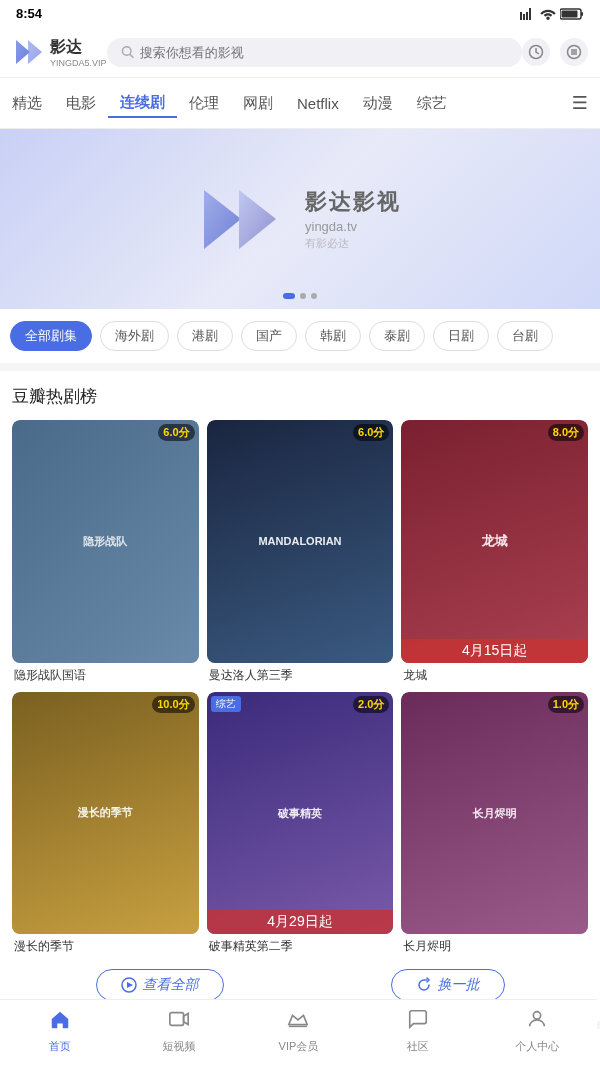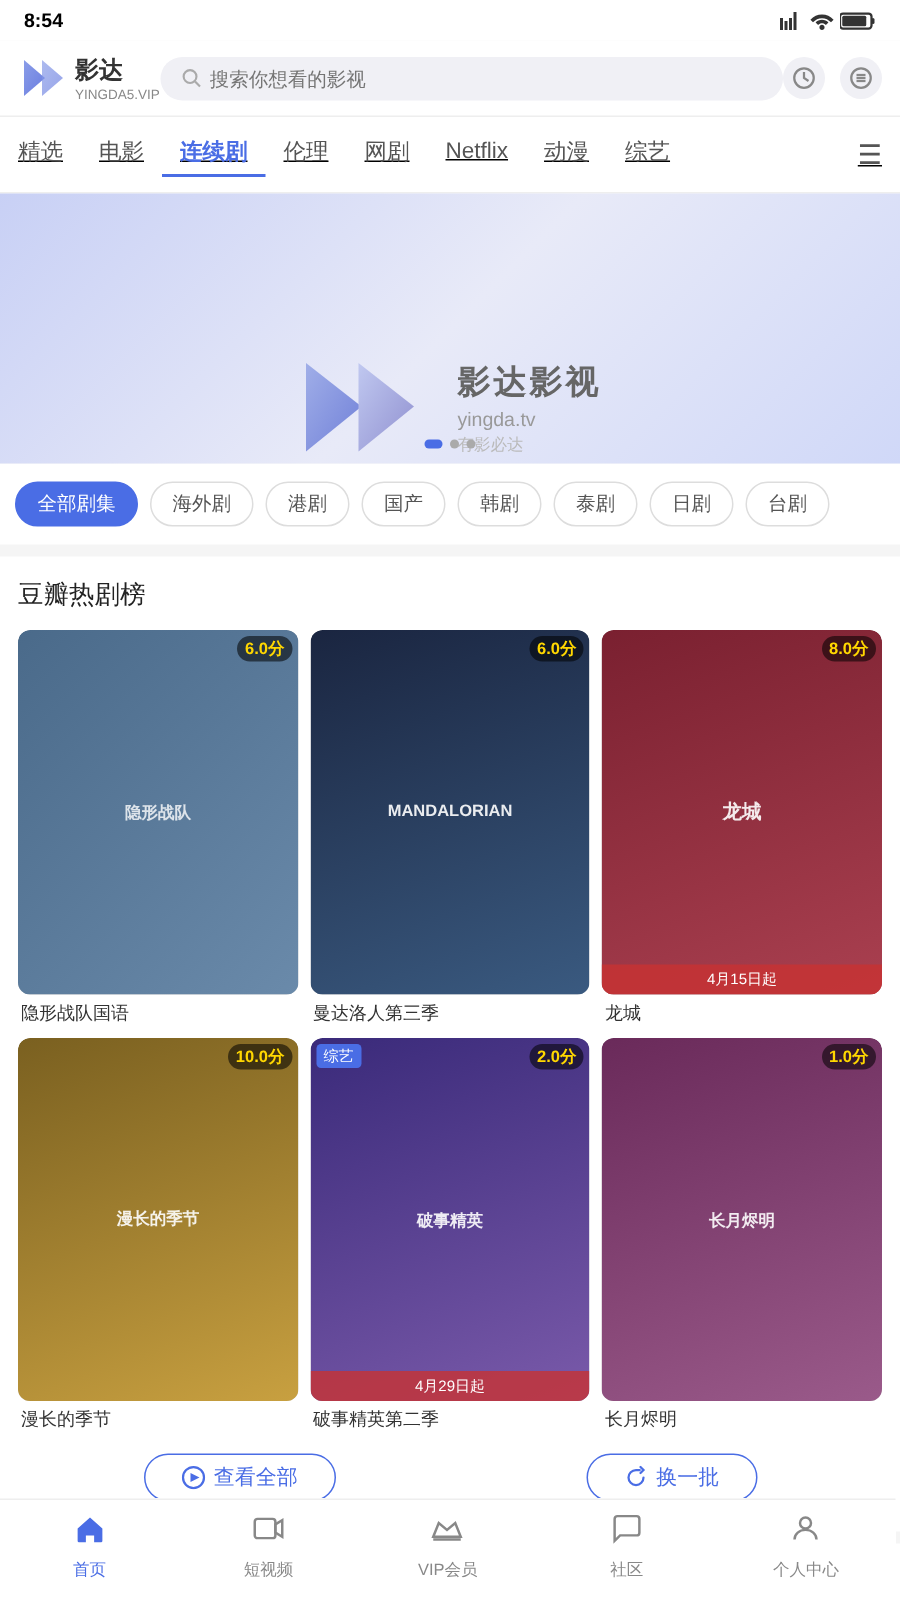--- a/index.html
+++ b/index.html
@@ -48,43 +48,43 @@
       width: 100%;
     }
     .header-icons { display: flex; align-items: center; gap: 10px; }
     .header-icon { width: 28px; height: 28px; border-radius: 50%; background: #f0f0f5; display: flex; align-items: center; justify-content: center; font-size: 14px; cursor: pointer; }
 
     
     .nav-tabs {
       background: #fff;
       padding: 10px 0;
       display: flex;
+      align-items: center;
       overflow-x: auto;
       scrollbar-width: none;
       border-bottom: 1px solid #eee;
-      text-decoration: underline;
     }
     .nav-tabs::-webkit-scrollbar { display: none; }
     .nav-tab {
       padding: 4px 12px;
       font-size: 15px;
       color: #555;
       white-space: nowrap;
       cursor: pointer;
     }
     .nav-tab.active { color: #4a6de5; font-weight: 700; border-bottom: 2px solid #4a6de5; }
     .nav-menu { margin-left: auto; padding: 4px 12px; font-size: 18px; color: #555; cursor: pointer; }
 
     
     .banner {
       background: linear-gradient(135deg, #c8d0f5 0%, #e8eaf8 50%, #d0d8f8 100%);
       margin: 0;
       height: 180px;
       display: flex;
-      align-items: flex-end;
+      align-items: center;
       justify-content: center;
       position: relative;
     }
     .banner-content { display: flex; align-items: center; gap: 16px; }
     .banner-text { }
     .banner-text .title { font-size: 26px; font-weight: 700; color: #555; letter-spacing: 2px; }
     .banner-text .url { font-size: 14px; color: #888; margin-top: 2px; }
     .banner-text .slogan { font-size: 12px; color: #aaa; margin-top: 2px; }
     .banner-dots { position: absolute; bottom: 10px; left: 50%; transform: translateX(-50%); display: flex; gap: 5px; }
     .dot { width: 6px; height: 6px; border-radius: 3px; background: #aaa; }
@@ -159,20 +159,21 @@
     .action-btn {
       display: flex;
       align-items: center;
       gap: 6px;
       font-size: 14px;
       color: #4a6de5;
       cursor: pointer;
       border: 1.5px solid #4a6de5;
       border-radius: 20px;
       padding: 6px 24px;
+      font-style: italic;
     }
 
     
     .bottom-nav {
       position: fixed;
       bottom: 0;
       width: 597px;
       background: #fff;
       border-top: 1px solid #eee;
       display: flex;
@@ -211,21 +212,21 @@
       color: #fff;
       font-size: 10px;
       padding: 1px 5px;
       border-radius: 3px;
     }
     .card-date-tag {
       position: absolute;
       bottom: 0; left: 0; right: 0;
       background: rgba(200,50,50,0.8);
       color: #fff;
-      font-size: 10px;
+      font-size: 14px;
       padding: 3px 6px;
       text-align: center;
     }
 
     
     .logo-svg { }
   </style>
 </head>
 <body>
 

